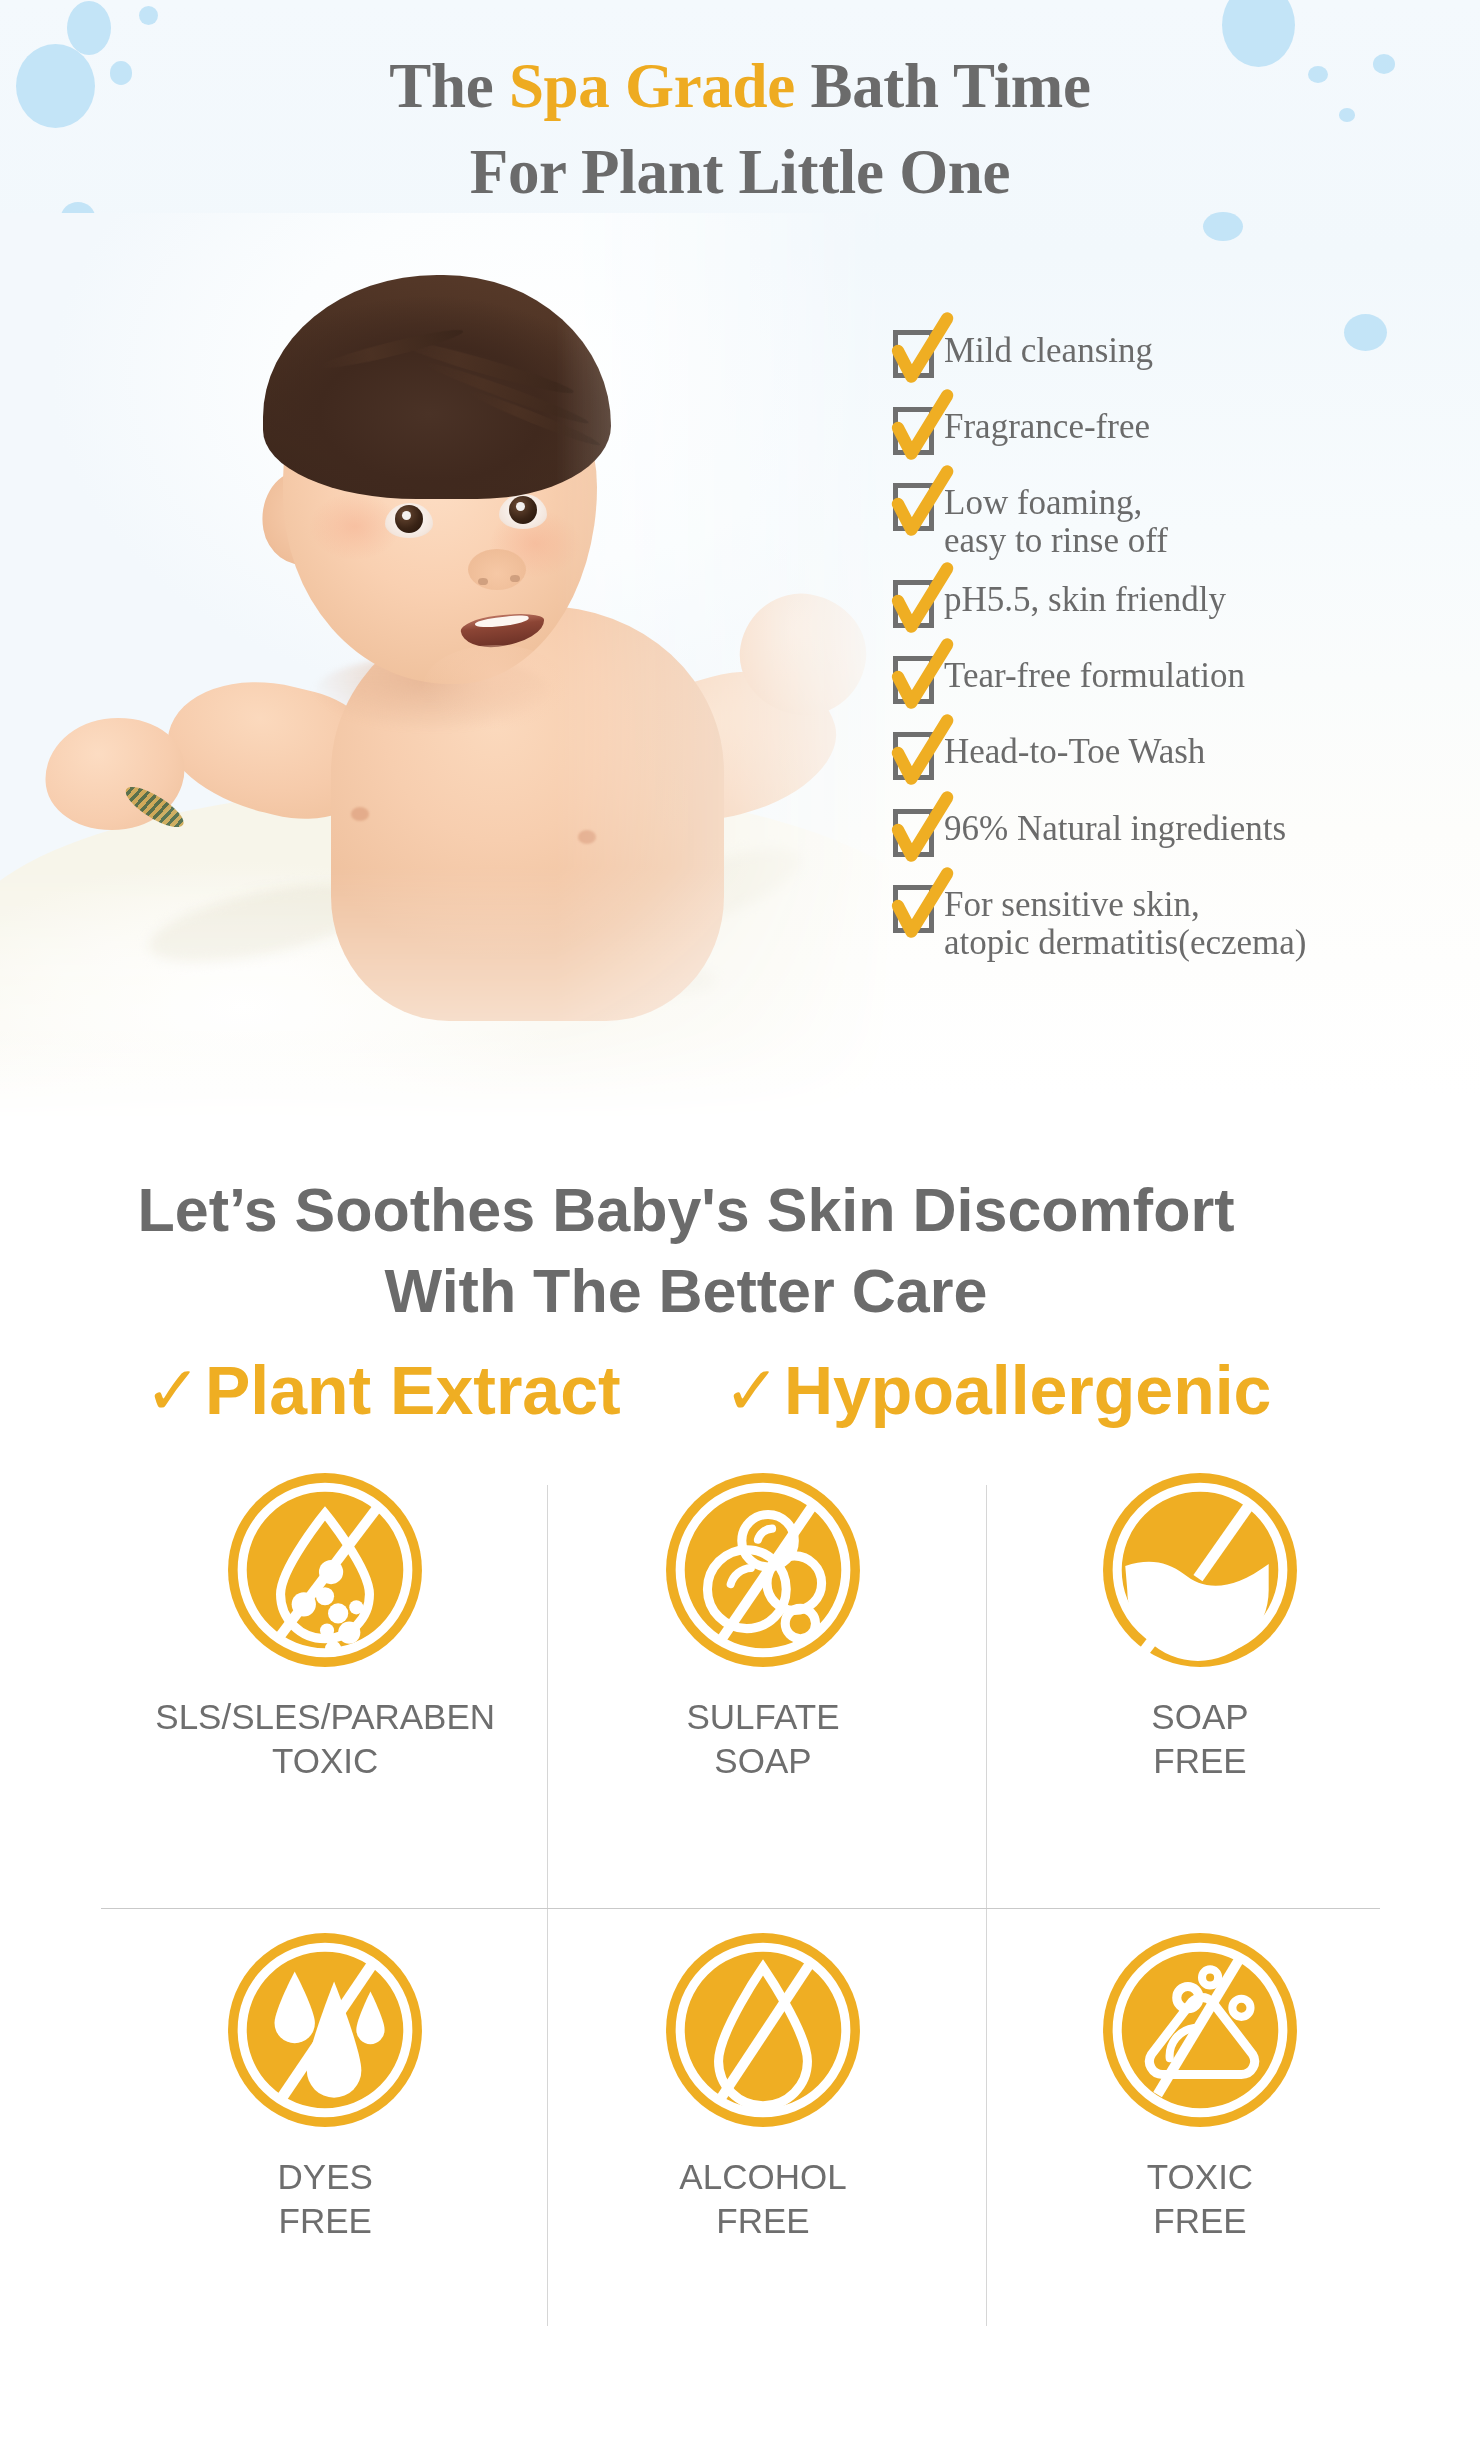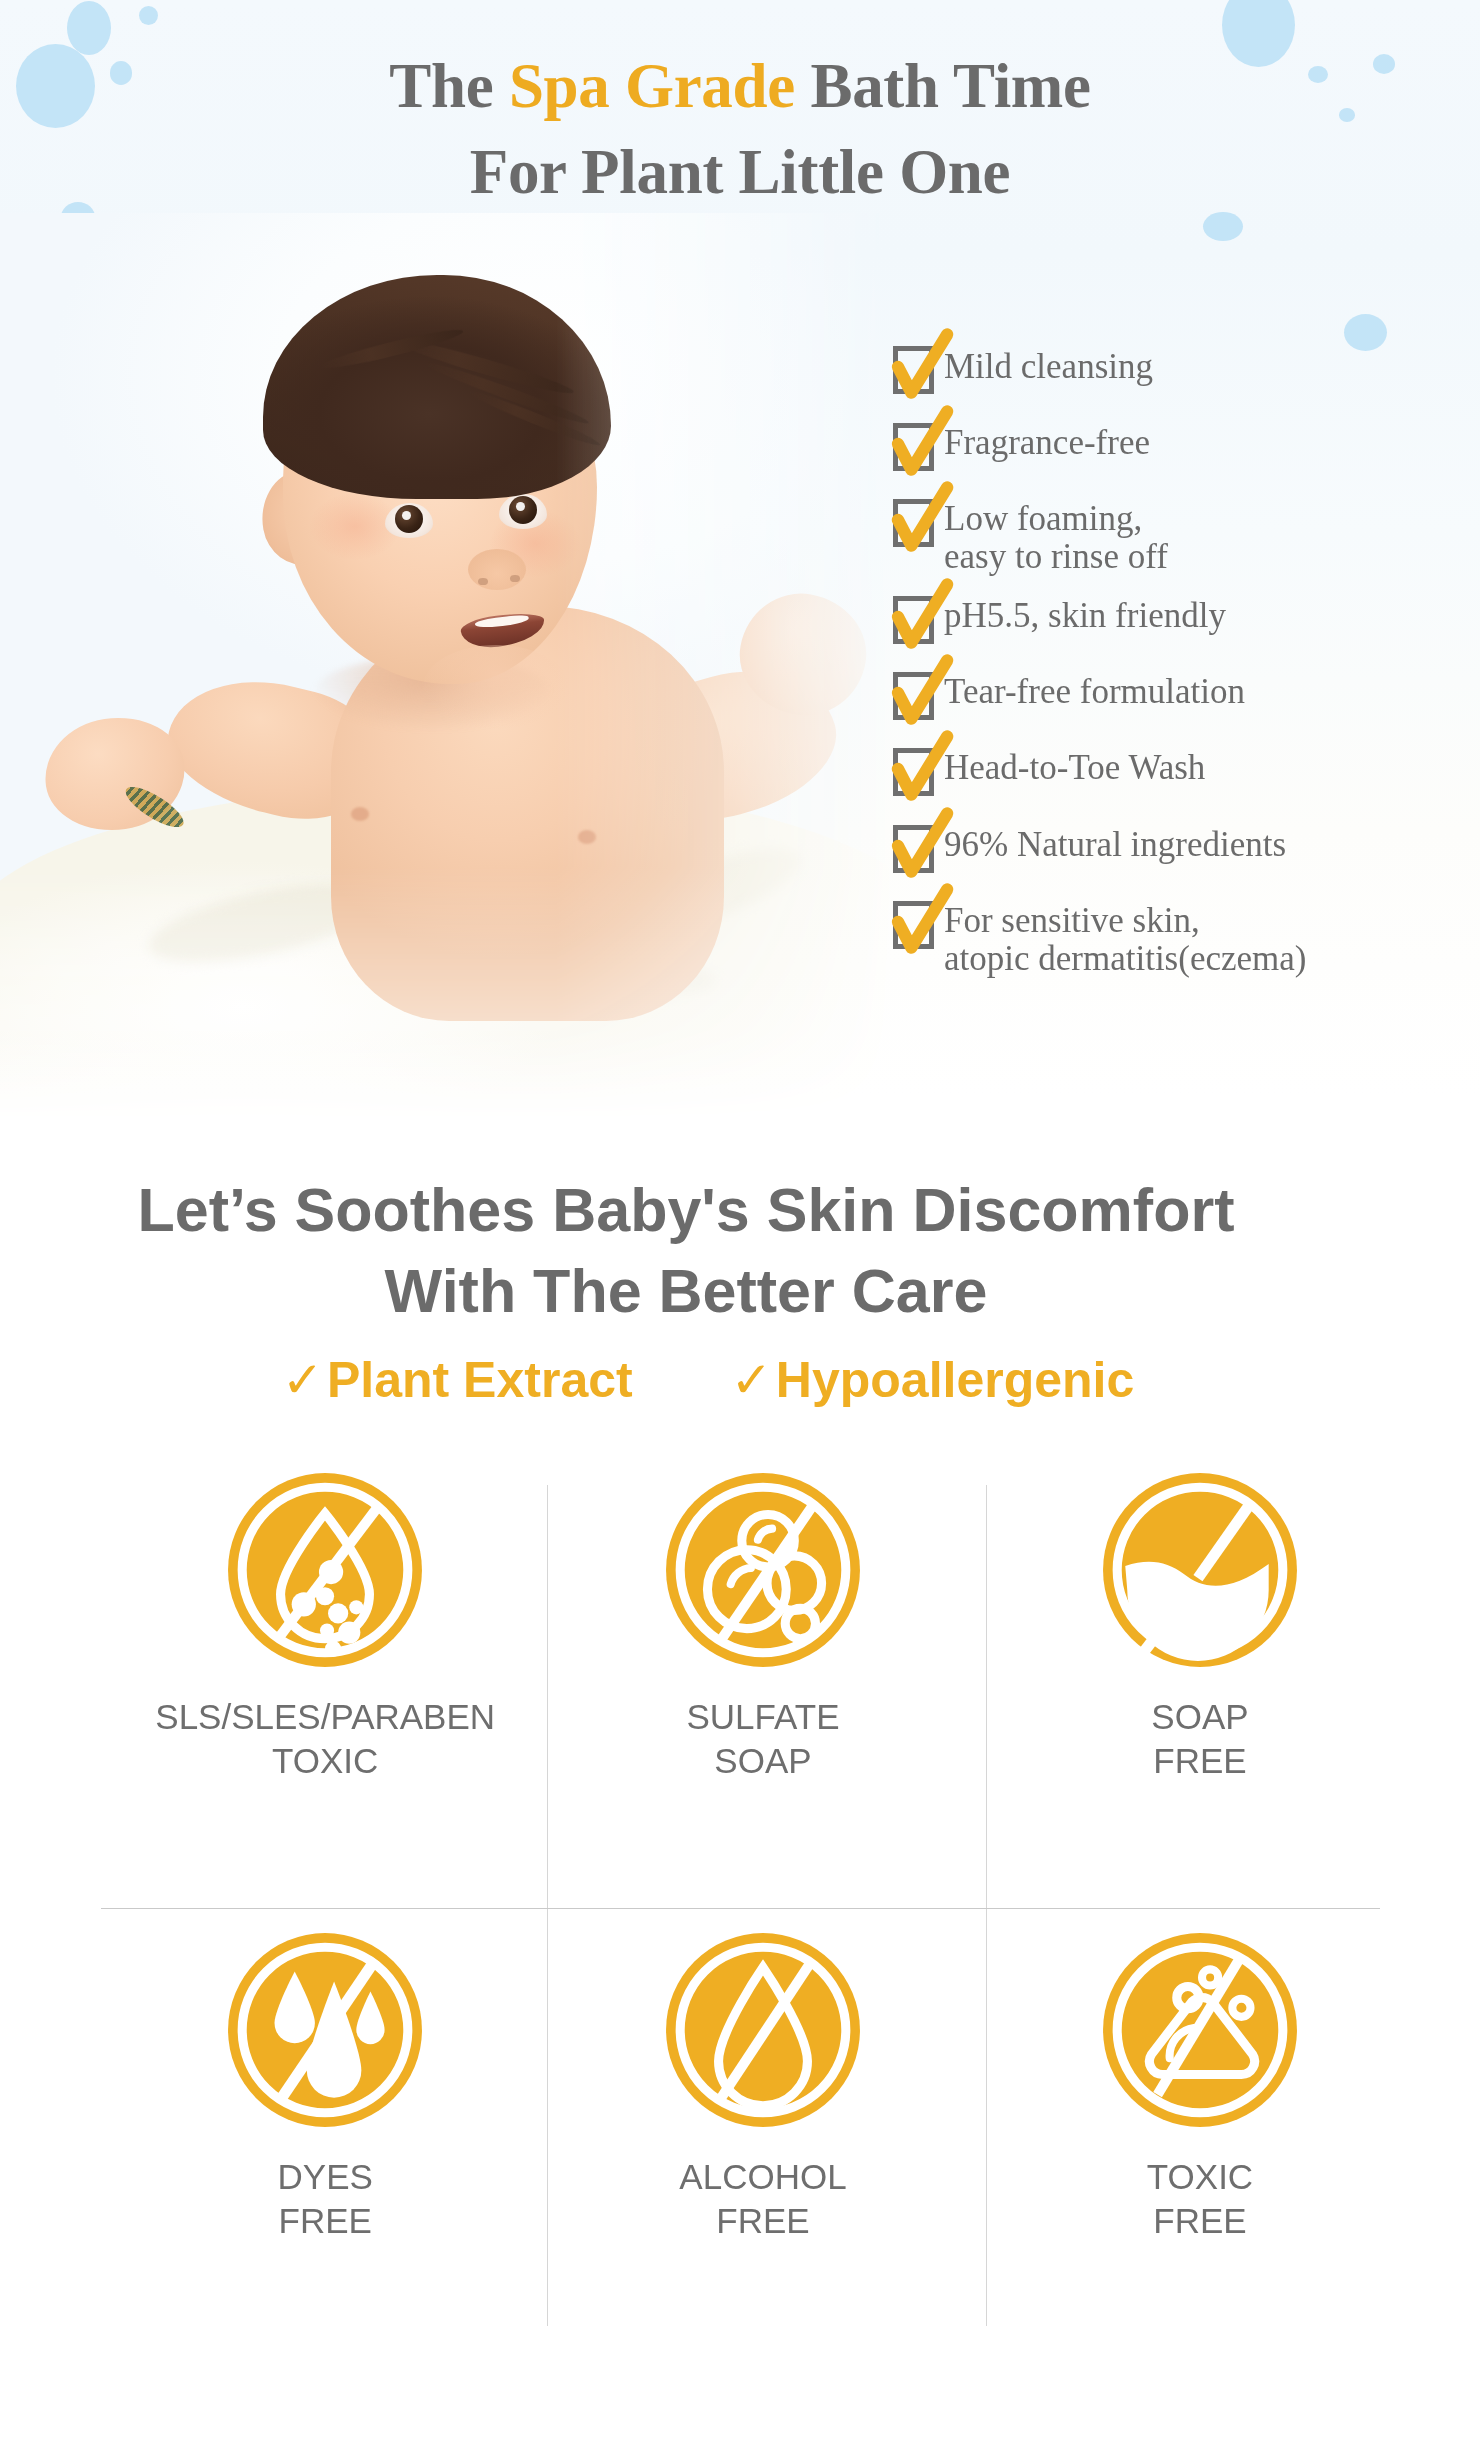--- a/index.html
+++ b/index.html
@@ -265,21 +265,21 @@
     letter-spacing: -0.3px;
     white-space: nowrap;
   }
   .hero-title .hl { color: #eeab21; }
   .hero-title .ln2 { display: block; }
 
   
   .checklist {
     position: absolute;
     left: 893px;
-    top: 343px;
+    top: 327px;
     width: 578px;
   }
   .check-item {
     display: flex;
     align-items: flex-start;
     margin-bottom: 25px;
   }
   .check-item.tight { margin-bottom: 17px; }
   .cbox {
     position: relative;
@@ -308,21 +308,21 @@
   }
   .mid-h {
     font-size: 61px;
     font-weight: bold;
     color: #6b6b6b;
     line-height: 1.32;
     white-space: nowrap;
   }
   .mid-tags {
     margin-top: 20px;
-    font-size: 50px;
+    font-size: 68px;
     font-weight: bold;
     color: #efae23;
     white-space: nowrap;
     padding-left: 44px;
   }
   .mid-tags .tag { display: inline-block; }
   .mid-tags .tag + .tag { margin-left: 84px; }
   .mid-tags .tick { font-weight: normal; margin-right: 3.4px; }
 
   

